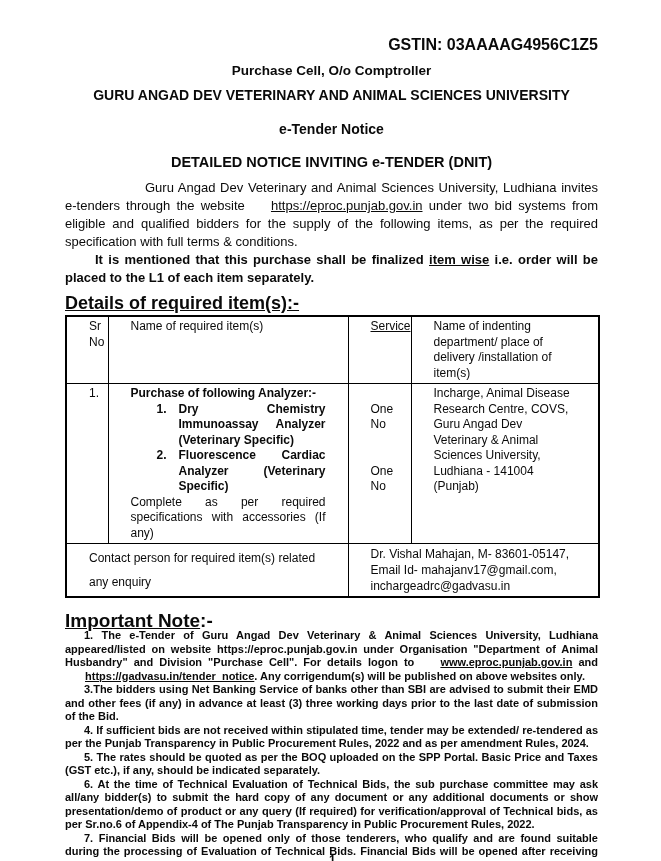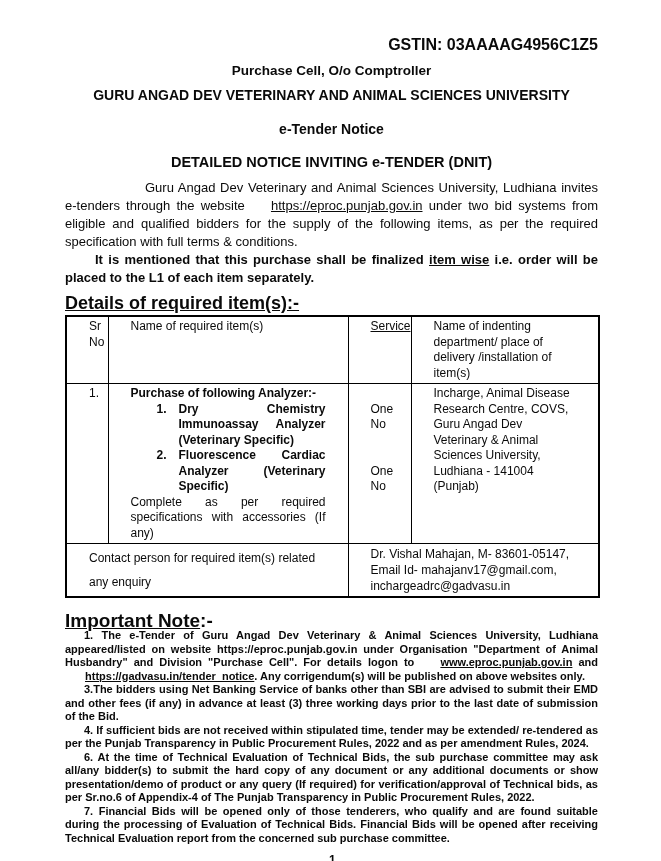--- a/index.html
+++ b/index.html
@@ -149,18 +149,19 @@
 inchargeadrc@gadvasu.in</td>
     </tr>
   </tbody>
     </table>
 
   <div class="note-heading"><span class="u">Important Note</span><span>:-</span></div>
 
   <p class="note"><span>1. The e-Tender of Guru Angad Dev Veterinary &amp; Animal Sciences University, Ludhiana appeared/listed on website https://eproc.punjab.gov.in under Organisation "Department of Animal Husbandry" and Division "Purchase Cell". For details logon to </span><span class="link">www.eproc.punjab.gov.in</span><span> and </span><span class="link">https://gadvasu.in/tender_notice</span><span>. Any corrigendum(s) will be published on above websites only.</span></p>
   <p class="note">3.The bidders using Net Banking Service of banks other than SBI are advised to submit their EMD and other fees (if any) in advance at least (3) three working days prior to the last date of submission of the Bid.</p>
   <p class="note">4. If sufficient bids are not received within stipulated time, tender may be extended/ re-tendered as per the Punjab Transparency in Public Procurement Rules, 2022 and as per amendment Rules, 2024.</p>
+  <p class="note">5. The rates should be quoted as per the BOQ uploaded on the SPP Portal. Basic Price and Taxes (GST etc.), if any, should be indicated separately.</p>
   <p class="note">6. At the time of Technical Evaluation of Technical Bids, the sub purchase committee may ask all/any bidder(s) to submit the hard copy of any document or any additional documents or show presentation/demo of product or any query (If required) for verification/approval of Technical bids, as per Sr.no.6 of Appendix-4 of The Punjab Transparency in Public Procurement Rules, 2022.</p>
   <p class="note">7. Financial Bids will be opened only of those tenderers, who qualify and are found suitable during the processing of Evaluation of Technical Bids. Financial Bids will be opened after receiving Technical Evaluation report from the concerned sub purchase committee.</p>
 
 </div>
 
 <div class="page-num-clip">1</div>
 
 </body></html>

